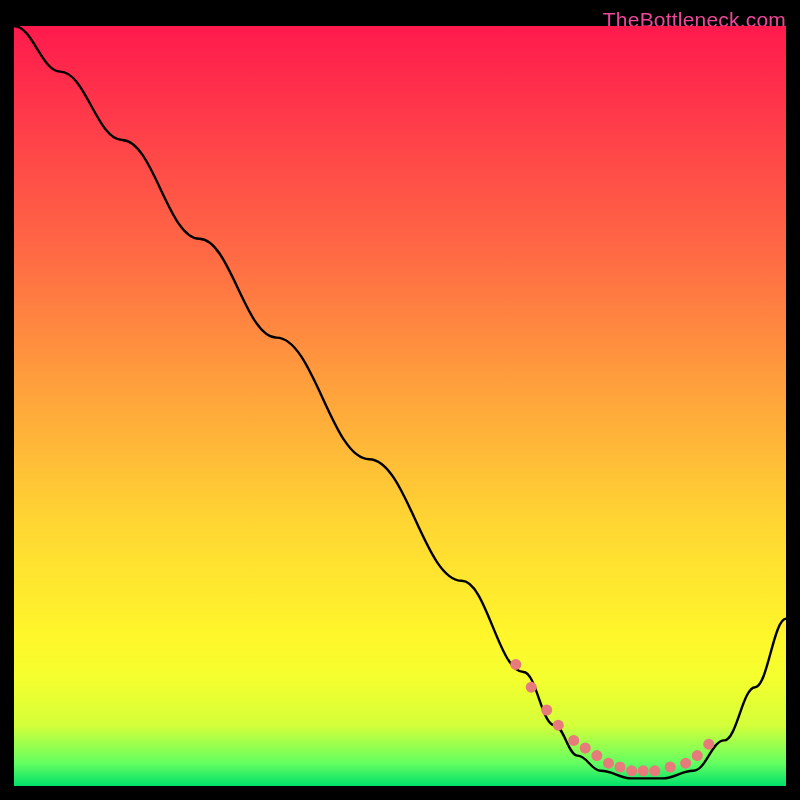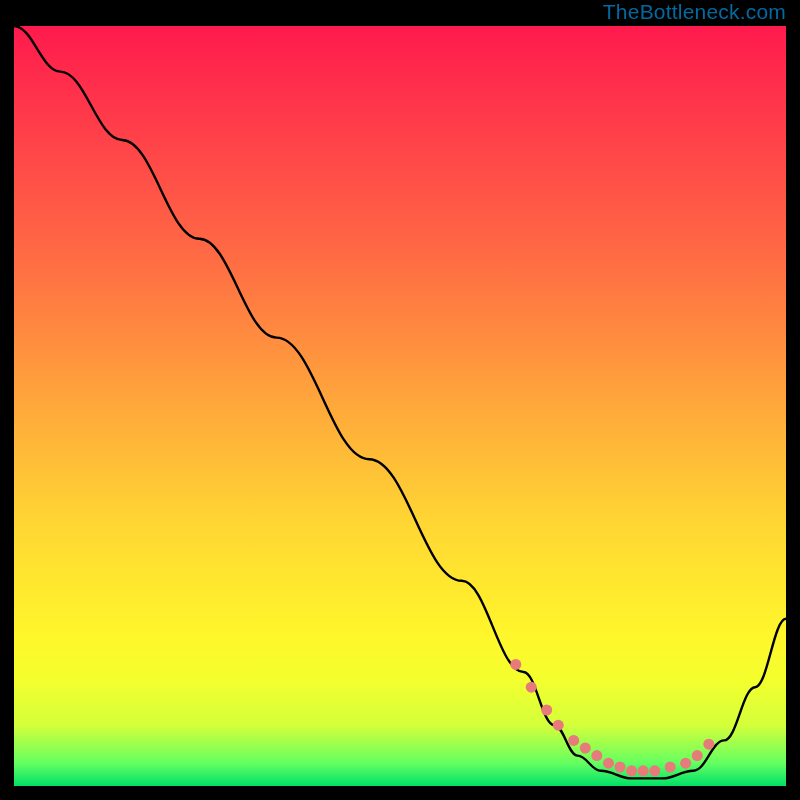--- a/index.html
+++ b/index.html
@@ -41,23 +41,23 @@
   svg.curve {
     position: absolute;
     left: 0;
     top: 0;
     width: 772px;
     height: 760px;
     pointer-events: none;
   }
   .watermark {
     position: absolute;
-    top: 0;
+    top: 8px;
     right: 14px;
-    color: #0369a1;
+    color: #ec4899;
     font-size: 21px;
     letter-spacing: 0.2px;
     font-weight: 500;
     margin-left: 24px;
   }
 </style>
 </head>
 <body>
 
 <div class="watermark">TheBottleneck.com</div>

